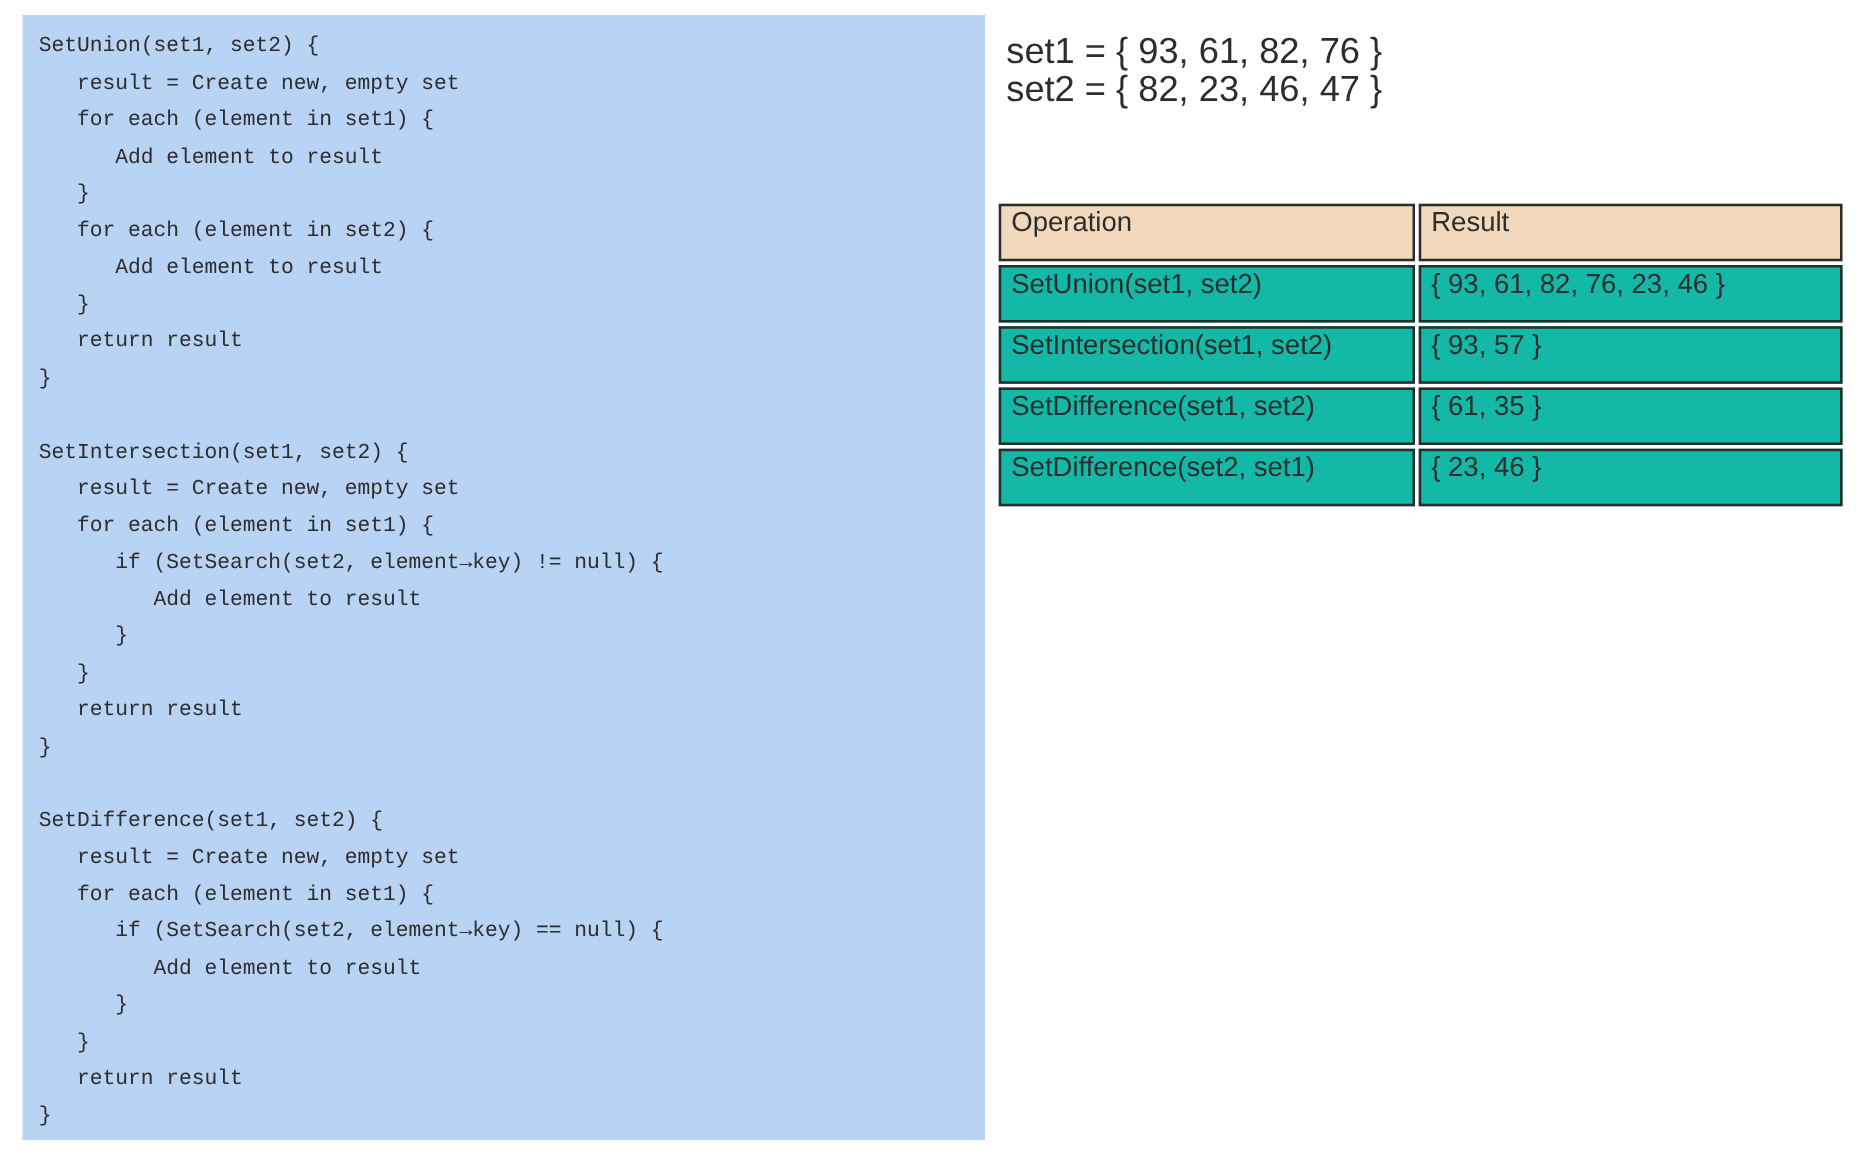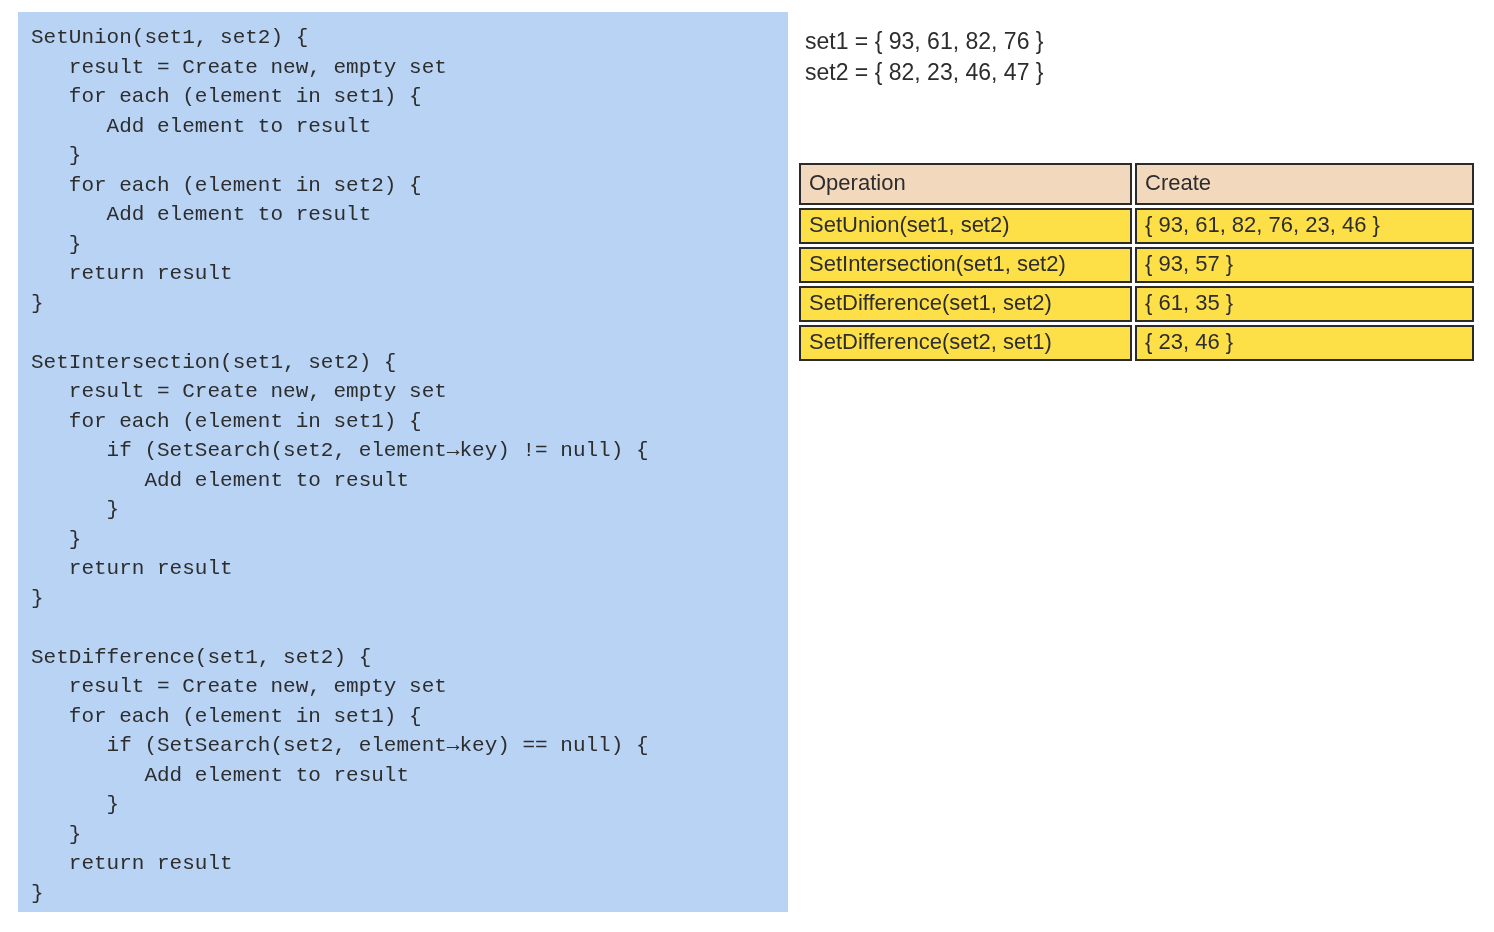--- a/index.html
+++ b/index.html
@@ -22,60 +22,60 @@
   .code-box {
     position: absolute;
     left: 18px; top: 12px;
     width: 770px; height: 900px;
     background: var(--code_box_bg);
   }
   .code {
     margin: 0;
     padding: 11px 0 0 13px;
     font-family: "Liberation Mono", "DejaVu Sans Mono", monospace;
-    font-size: 21px;
+    font-size: 17px;
     line-height: 29.5px;
     color: var(--text_color);
     white-space: pre;
   }
 
   
   .sets {
     position: absolute;
     left: 805px; top: 26px;
-    font-size: 23px;
+    font-size: 29px;
     line-height: 31px;
     color: var(--text_color);
   }
 
   
   table.ops {
     position: absolute;
     left: 796px; top: 160px;
     width: 681px;
     border-collapse: separate;
     border-spacing: 3px;
     table-layout: fixed;
   }
   table.ops th, table.ops td {
     border: 2px solid var(--border_color);
     font-size: 22px;
     font-weight: normal;
     text-align: left;
     vertical-align: middle;
-    padding: 0 4px 3px 8px;
+    padding: 0 4px 16px 8px;
     white-space: nowrap;
     overflow: hidden;
   }
   table.ops th {
     background: var(--table_header_bg);
     height: 42px;
   }
   table.ops td {
-    background: #fde047;
+    background: #14b8a6;
     height: 36px;
   }
   table.ops col.op-col { width: 333px; }
 </style>
 </head>
 <body>
 
 <div class="page">
 
   <div class="code-box">
@@ -117,21 +117,21 @@
   </div>
 
   <table class="ops">
     <colgroup>
       <col class="op-col">
       <col>
     </colgroup>
     <thead>
       <tr>
         <th>Operation</th>
-        <th>Create</th>
+        <th>Result</th>
       </tr>
     </thead>
     <tbody>
       <tr>
         <td>SetUnion(set1, set2)</td>
         <td>{ 93, 61, 82, 76, 23, 46 }</td>
       </tr>
       <tr>
         <td>SetIntersection(set1, set2)</td>
         <td>{ 93, 57 }</td>

